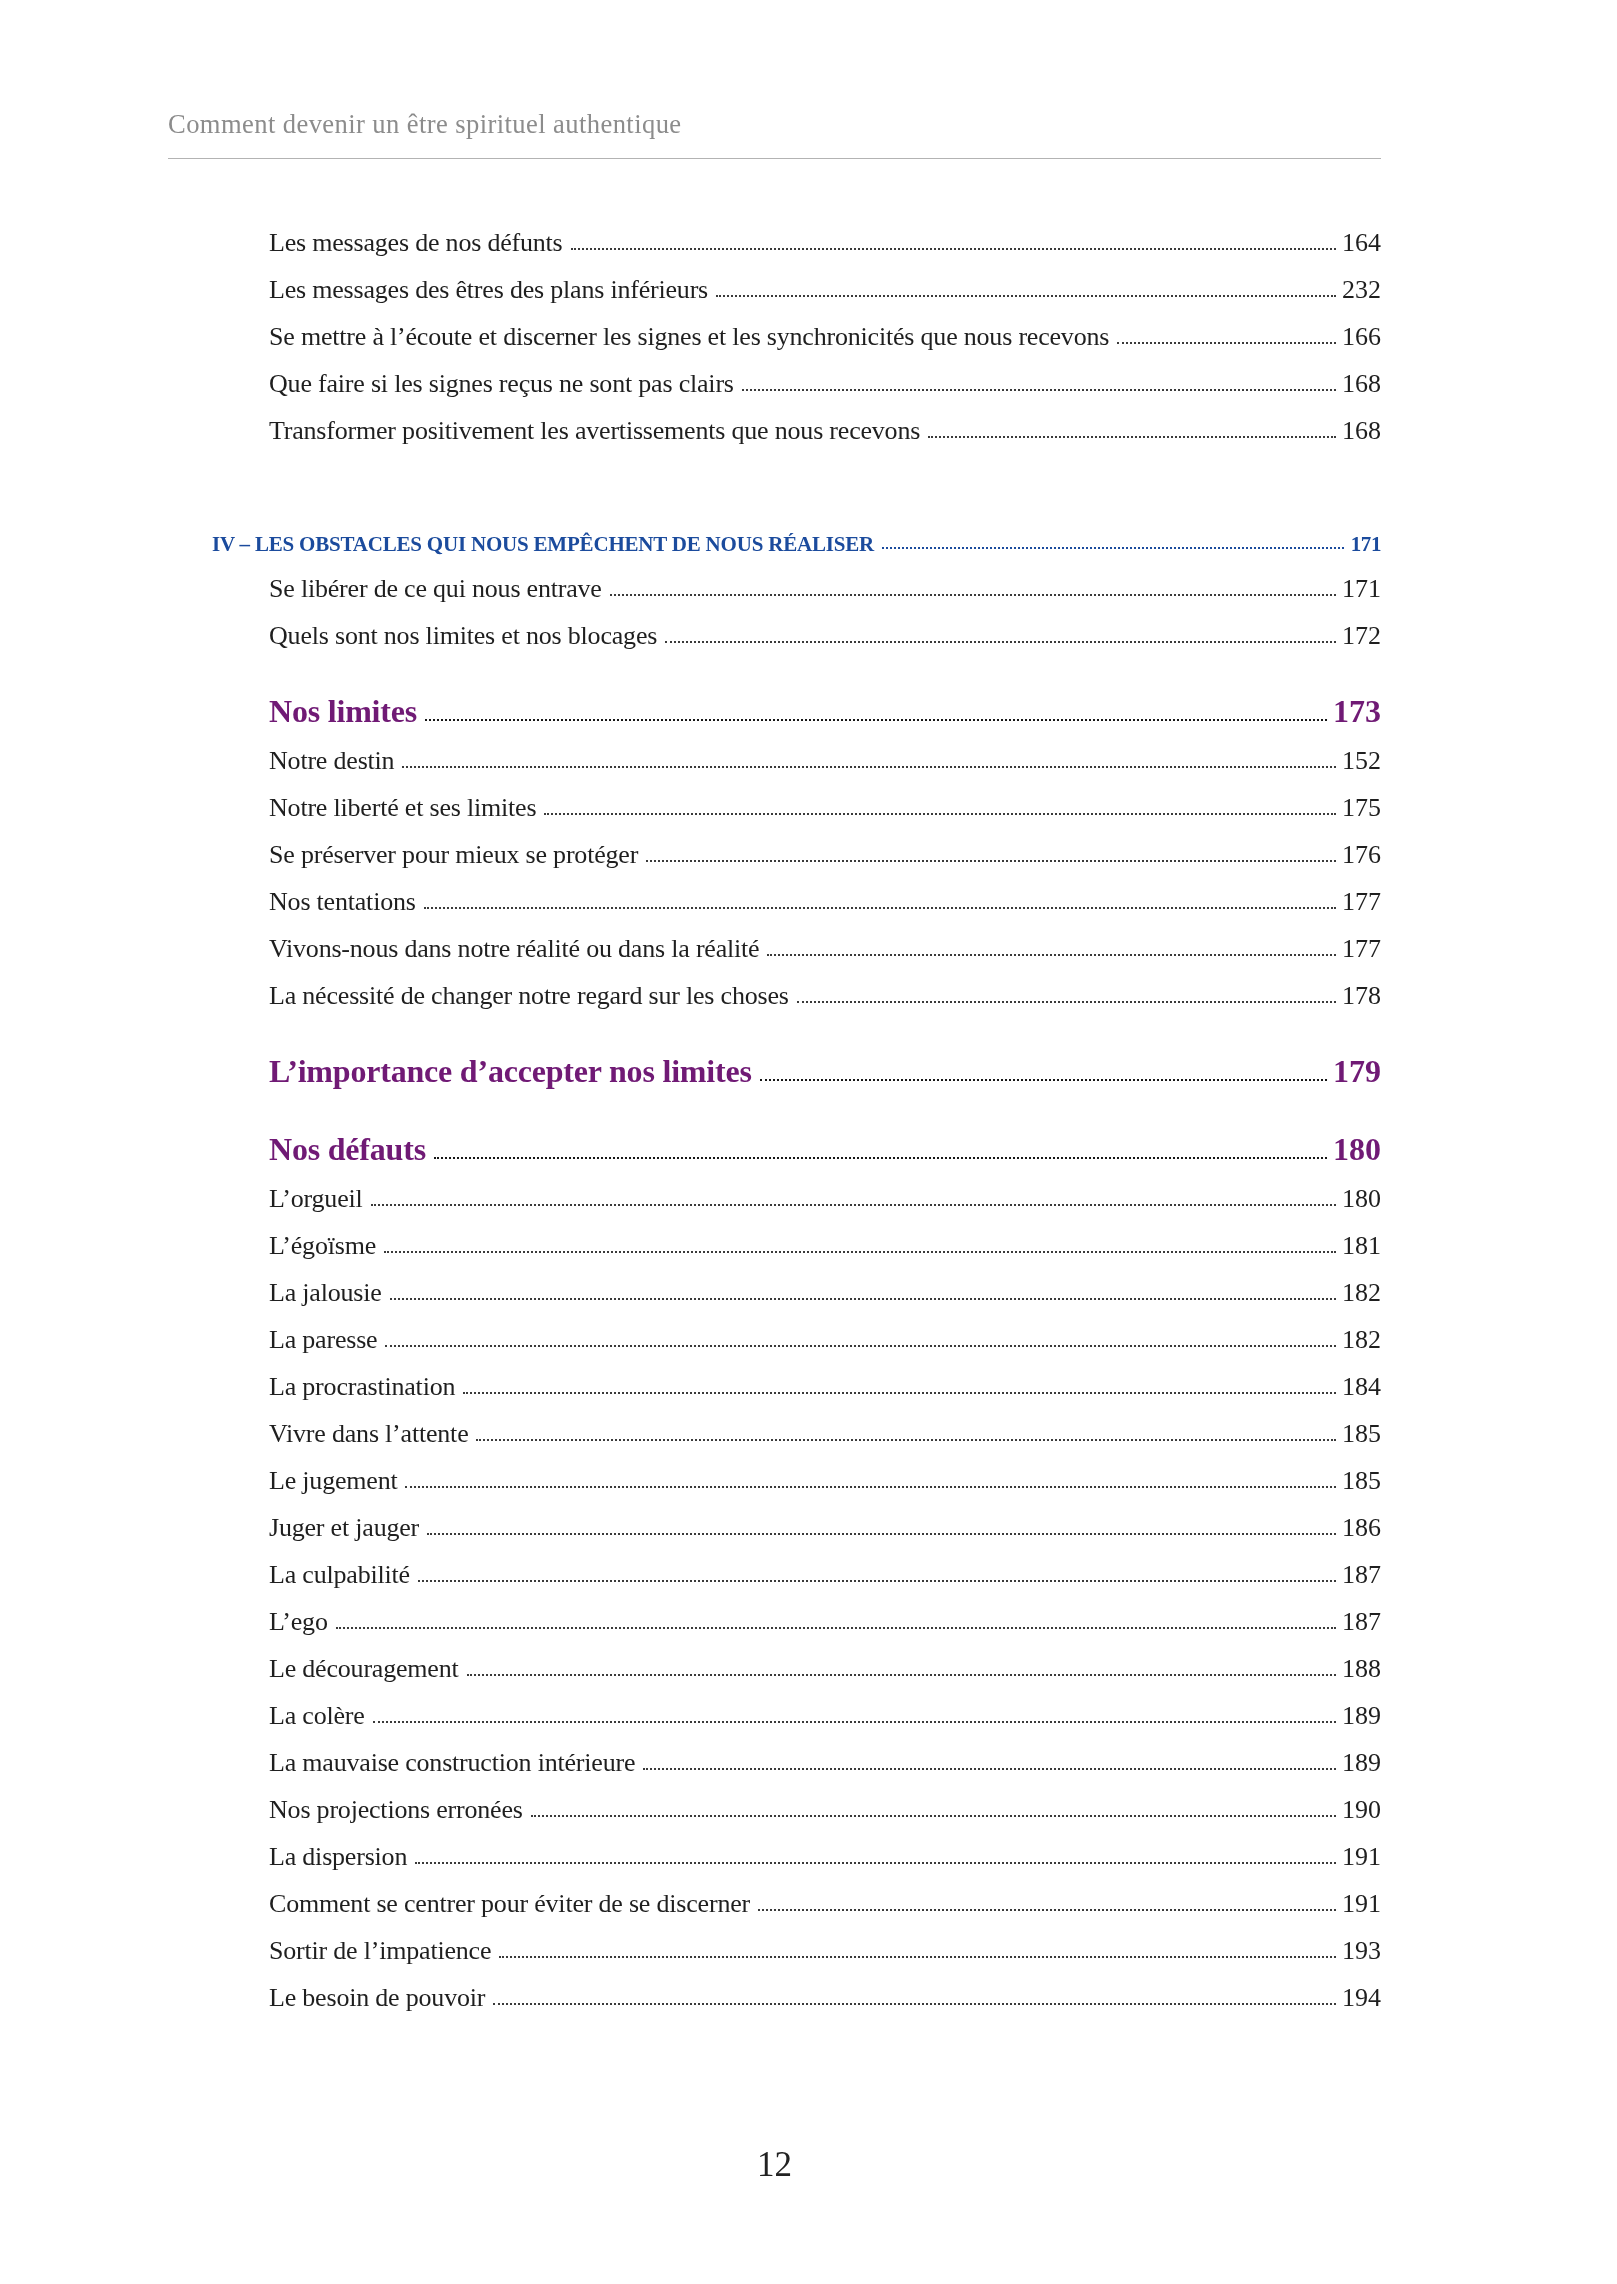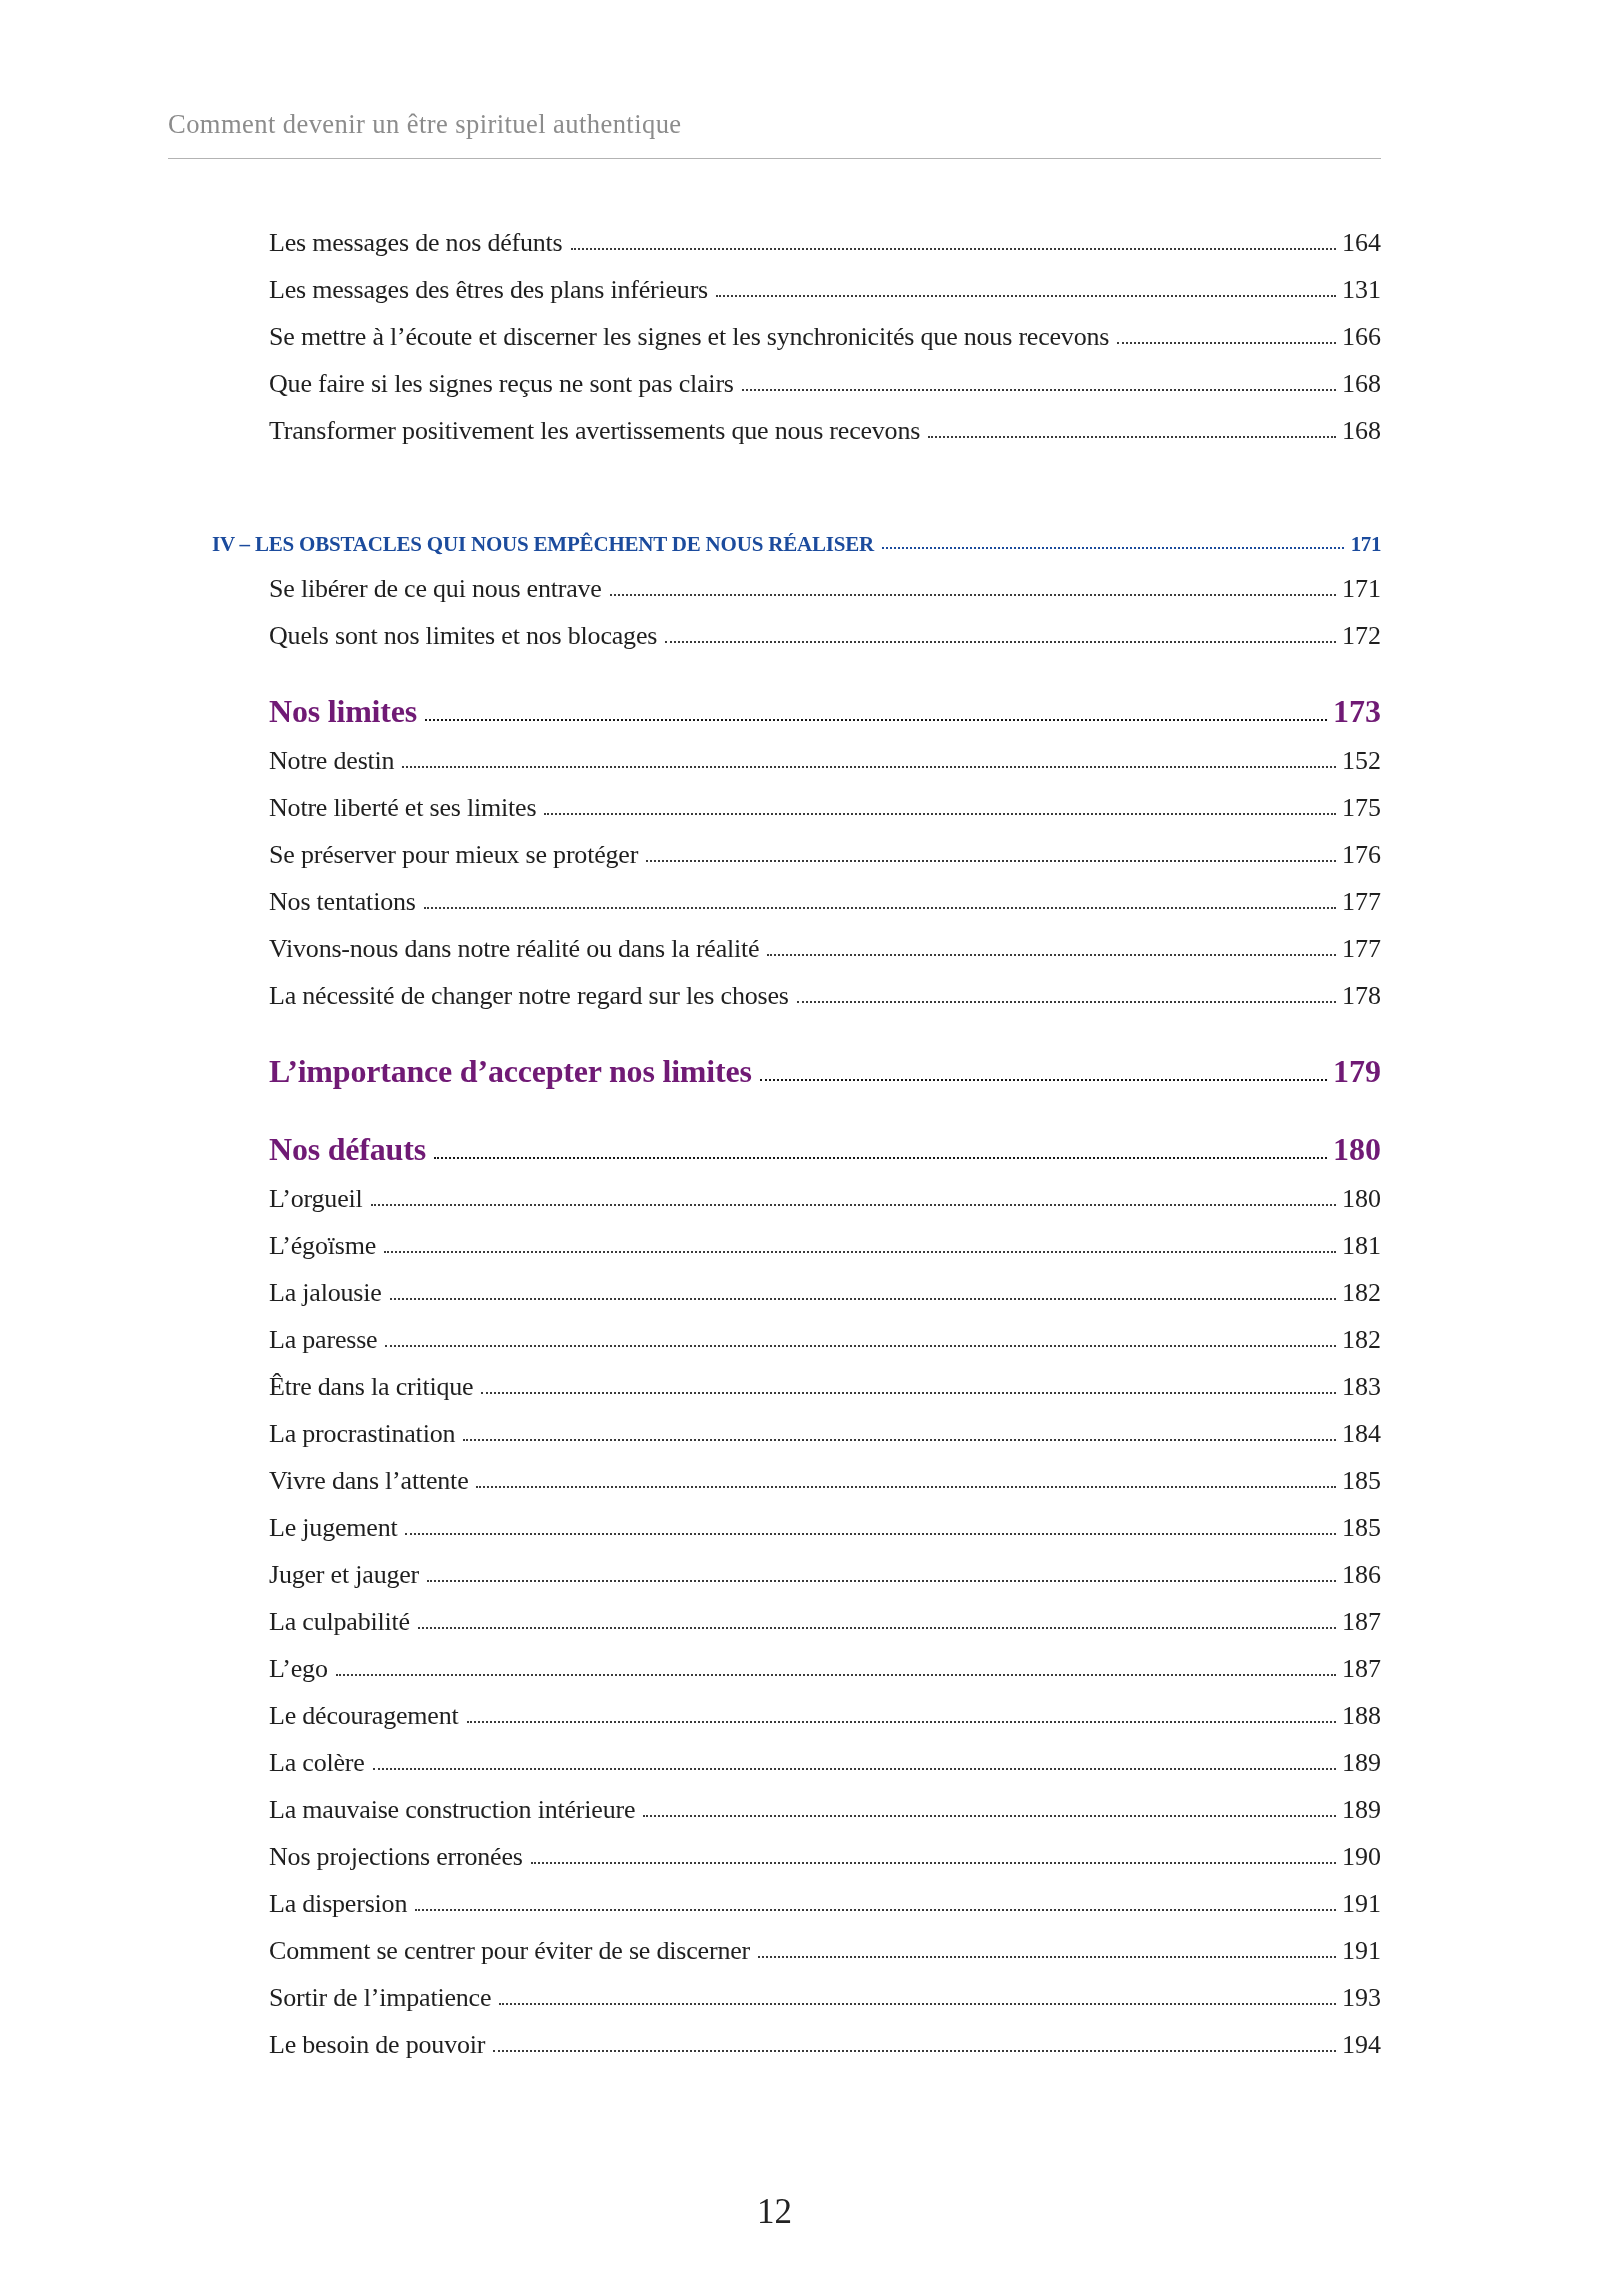--- a/index.html
+++ b/index.html
@@ -88,21 +88,21 @@
 
     <div class="toc">
         <div class="row normal">
     <span class="label">Les messages de nos défunts</span>
     <span class="leader"></span>
     <span class="pagenum">164</span>
   </div>
         <div class="row normal">
     <span class="label">Les messages des êtres des plans inférieurs</span>
     <span class="leader"></span>
-    <span class="pagenum">131</span>
+    <span class="pagenum">232</span>
   </div>
         <div class="row normal">
     <span class="label">Se mettre à l’écoute et discerner les signes et les synchronicités que nous recevons</span>
     <span class="leader"></span>
     <span class="pagenum">166</span>
   </div>
         <div class="row normal">
     <span class="label">Que faire si les signes reçus ne sont pas clairs</span>
     <span class="leader"></span>
     <span class="pagenum">168</span>
@@ -186,25 +186,20 @@
     <span class="label">La jalousie</span>
     <span class="leader"></span>
     <span class="pagenum">182</span>
   </div>
         <div class="row normal">
     <span class="label">La paresse</span>
     <span class="leader"></span>
     <span class="pagenum">182</span>
   </div>
         <div class="row normal">
-    <span class="label">Être dans la critique</span>
-    <span class="leader"></span>
-    <span class="pagenum">183</span>
-  </div>
-        <div class="row normal">
     <span class="label">La procrastination</span>
     <span class="leader"></span>
     <span class="pagenum">184</span>
   </div>
         <div class="row normal">
     <span class="label">Vivre dans l’attente</span>
     <span class="leader"></span>
     <span class="pagenum">185</span>
   </div>
         <div class="row normal">

